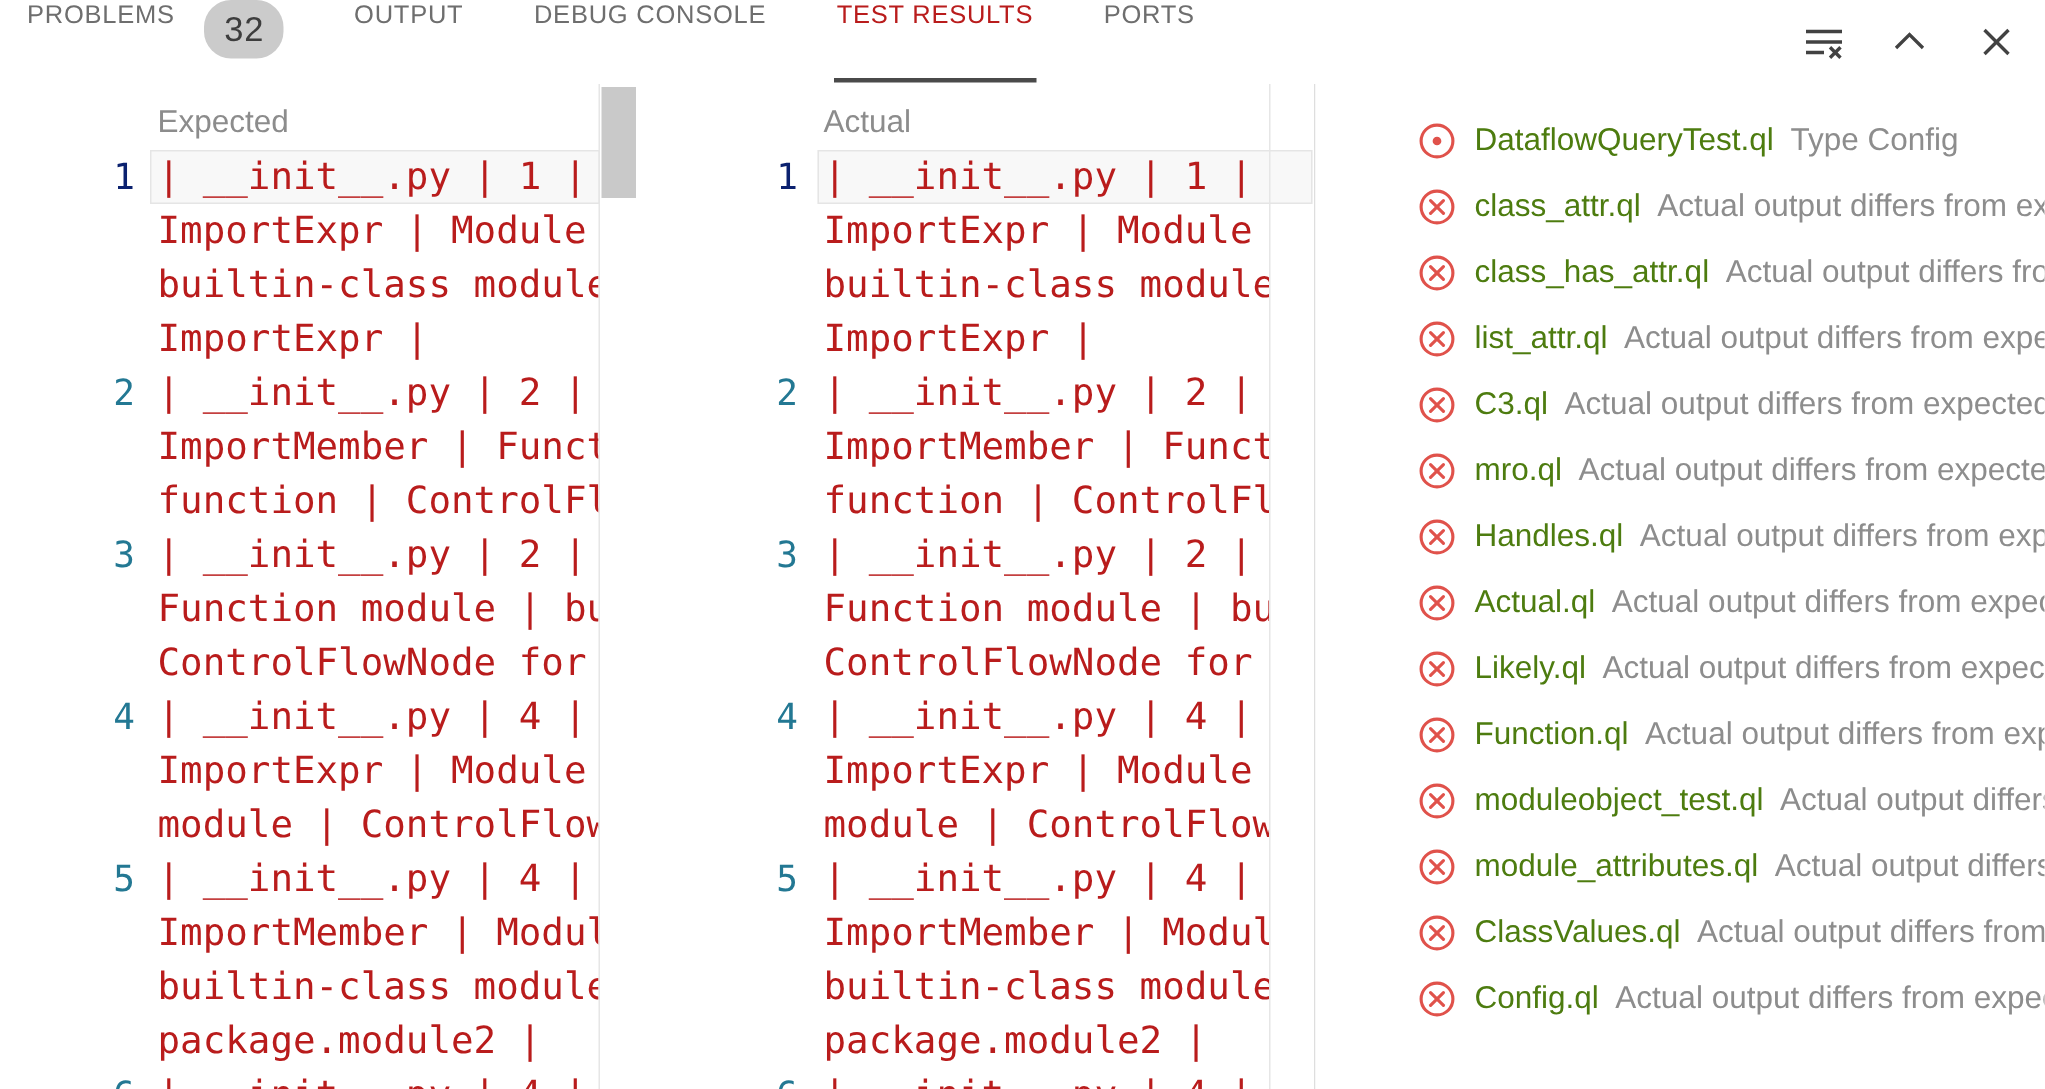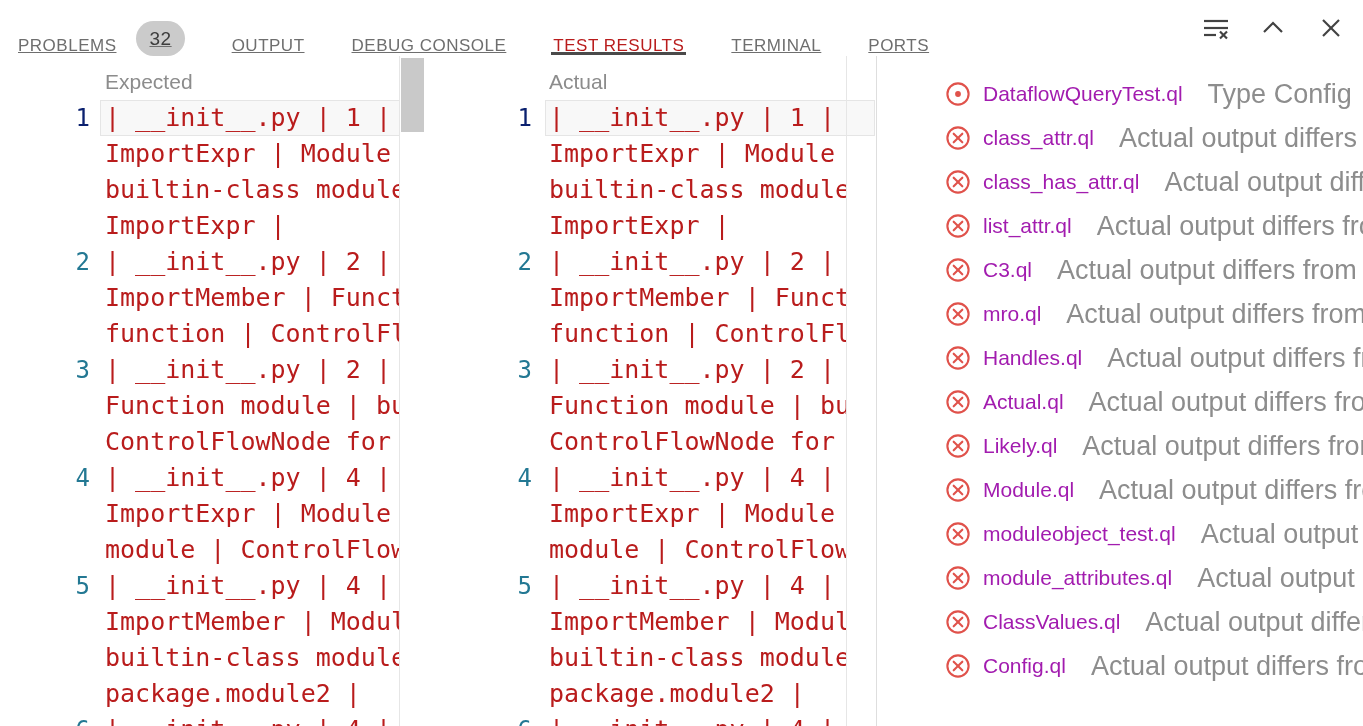--- a/index.html
+++ b/index.html
@@ -3,25 +3,25 @@
 <meta charset="utf-8">
 <style>
   html,body{margin:0;padding:0;}
   body{
     width:1363px;height:726px;overflow:hidden;background:#ffffff;
     font-family:"Liberation Sans",sans-serif;position:relative;
   }
   
   .tabbar{position:absolute;top:0;left:0;right:0;height:56px;display:flex;align-items:center;padding-left:18px;background:#fff;}
   .tabs{display:flex;height:56px;}
-  .tab{position:relative;display:flex;align-items:flex-end;height:56px;margin-right:47px;cursor:pointer;
-       font-size:17px;letter-spacing:.5px;color:#6e6e6e;white-space:nowrap;text-decoration:underline;}
+  .tab{position:relative;display:flex;align-items:flex-start;height:56px;margin-right:47px;cursor:pointer;
+       font-size:17px;letter-spacing:.5px;color:#6e6e6e;white-space:nowrap;}
   .tab.active{color:#b91c1c;}
   .tab.active::after{content:"";position:absolute;left:-2px;right:-2px;bottom:1px;height:3px;background:#4a4a4a;}
-  .badge{margin-left:20px;background:#cbcbcb;color:#3d3d3d;font-size:19px;line-height:1;
+  .badge{margin-left:20px;background:#cbcbcb;color:#3d3d3d;font-size:23px;line-height:1;
          padding:8px 13px;border-radius:18px;}
   .actions{position:absolute;right:14px;top:0;height:56px;display:flex;align-items:center;gap:22px;}
   .act-btn{width:36px;height:36px;display:flex;align-items:center;justify-content:center;background:none;border:none;padding:0;cursor:pointer;}
   .act-btn svg{stroke:#424242;fill:none;stroke-width:2.2;}
 
   
   .content{position:absolute;top:56px;left:0;right:0;bottom:0;background:#fff;}
 
   .editor{position:absolute;top:0;bottom:0;overflow:hidden;}
   #expected{left:0;width:425px;--gutter:90px;--textpad:15px;--clip:399px;}
@@ -48,46 +48,43 @@
   #actual .vr-b{left:451px;background:#dedede;}
   .sb-thumb{position:absolute;left:401px;top:2px;width:23px;height:74px;background:#c9c9c9;z-index:3;}
 
   
   #tree{position:absolute;left:877px;right:0;top:0;bottom:0;overflow:hidden;padding-top:16px;box-sizing:border-box;}
   .trow{display:flex;align-items:center;white-space:nowrap;overflow:hidden;cursor:pointer;}
   .trow.run{height:33px;background:var(--selection-blue,#2a6ac8);padding-left:58px;margin-bottom:8px;}
   .trow.item{height:44px;padding-left:68px;}
   .ticon{flex:none;width:26px;height:26px;margin-right:12px;}
   .ticon svg{display:block;}
-  .tname{font-size:21px;color:#a21caf;margin-right:25px;}
+  .tname{font-size:21px;color:#4d7c0f;margin-right:11px;}
   .trow.run .tname{color:#ffffff;margin-right:0;}
-  .tdesc{font-size:27px;color:#8d8d8d;}
+  .tdesc{font-size:21px;color:#8d8d8d;}
 </style>
 </head>
 <body>
 
 <div>
 
   <div class="tabbar">
     <div class="tabs">
       <div class="tab">
         <span>PROBLEMS</span>
         <span class="badge">32</span>
       </div>
       <div class="tab">
         <span>OUTPUT</span>
       </div>
       <div class="tab">
         <span>DEBUG CONSOLE</span>
       </div>
       <div class="tab active">
         <span>TEST RESULTS</span>
-      </div>
-      <div class="tab">
-        <span>TERMINAL</span>
       </div>
       <div class="tab">
         <span>PORTS</span>
       </div>
     </div>
     <div class="actions">
       <button class="act-btn">
         <svg width="32" height="32" viewBox="0 0 32 32">
           <line x1="5" y1="9" x2="29" y2="9"></line>
           <line x1="5" y1="16" x2="29" y2="16"></line>
@@ -378,21 +375,21 @@
           <span class="tdesc">Actual output differs from expected output</span>
         </div>
         <div class="trow item">
           <span class="ticon">
             <svg width="26" height="26" viewBox="0 0 26 26">
               <circle cx="13" cy="13" r="10.6" fill="none" stroke="#e0524b" stroke-width="2.1"></circle>
               <line x1="8.7" y1="8.7" x2="17.3" y2="17.3" stroke="#e0524b" stroke-width="2.1" stroke-linecap="round"></line>
               <line x1="17.3" y1="8.7" x2="8.7" y2="17.3" stroke="#e0524b" stroke-width="2.1" stroke-linecap="round"></line>
             </svg>
           </span>
-          <span class="tname">Module.ql</span>
+          <span class="tname">Function.ql</span>
           <span class="tdesc">Actual output differs from expected output</span>
         </div>
         <div class="trow item">
           <span class="ticon">
             <svg width="26" height="26" viewBox="0 0 26 26">
               <circle cx="13" cy="13" r="10.6" fill="none" stroke="#e0524b" stroke-width="2.1"></circle>
               <line x1="8.7" y1="8.7" x2="17.3" y2="17.3" stroke="#e0524b" stroke-width="2.1" stroke-linecap="round"></line>
               <line x1="17.3" y1="8.7" x2="8.7" y2="17.3" stroke="#e0524b" stroke-width="2.1" stroke-linecap="round"></line>
             </svg>
           </span>

